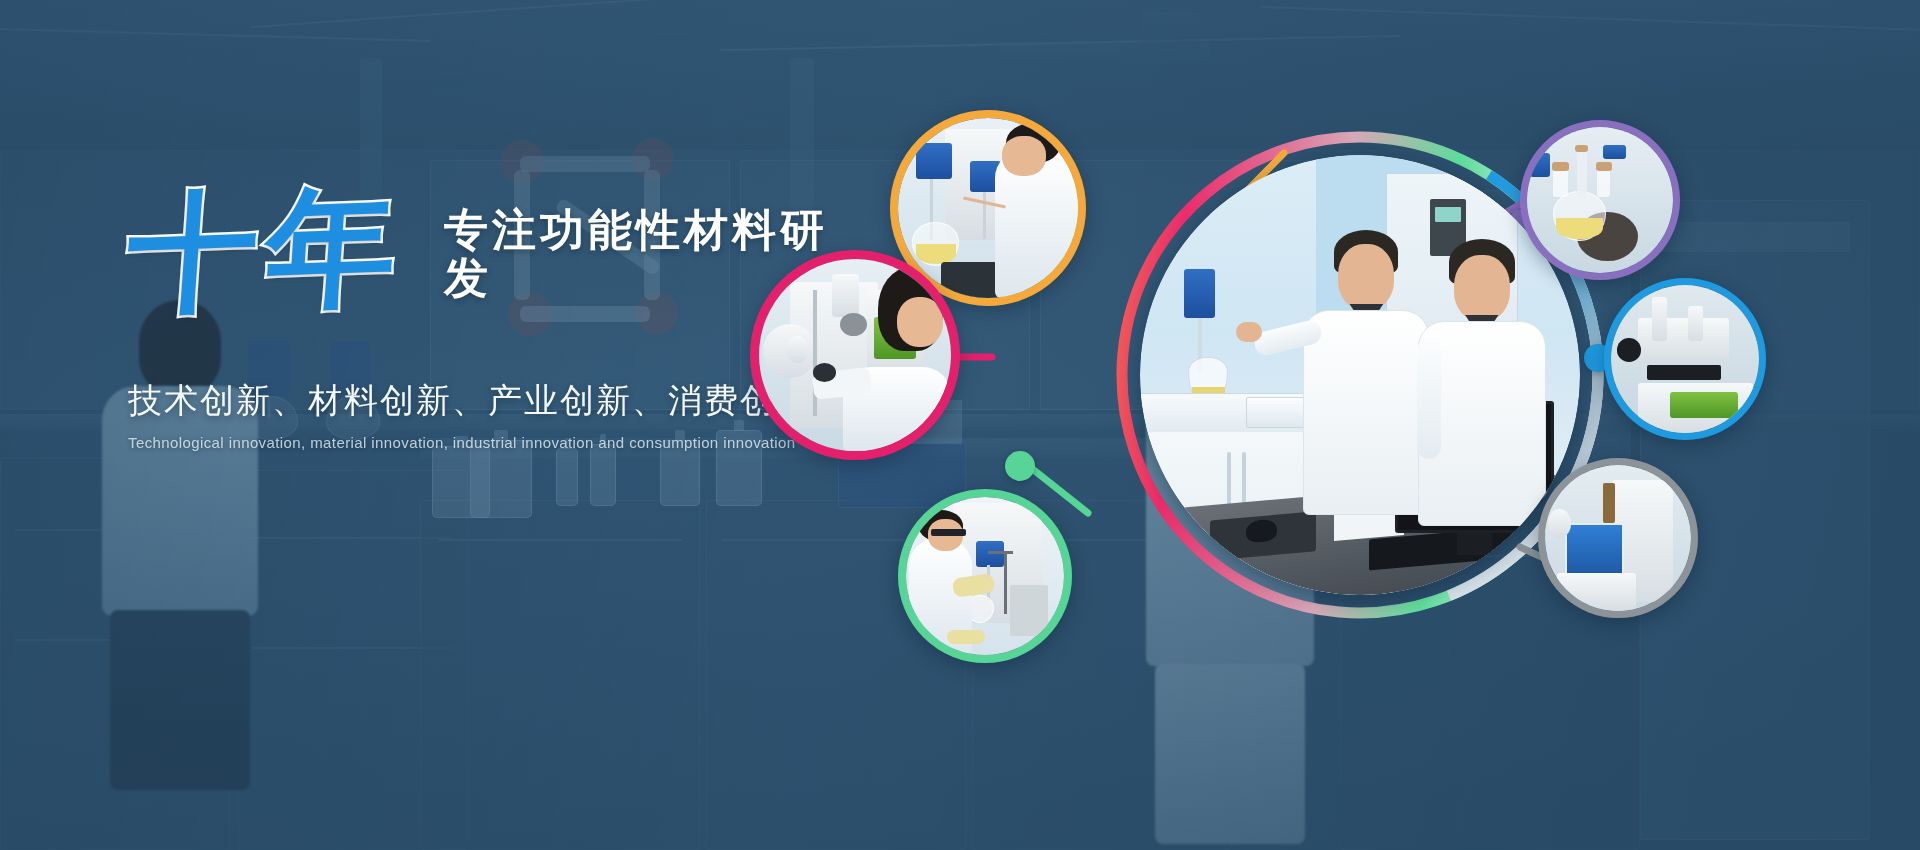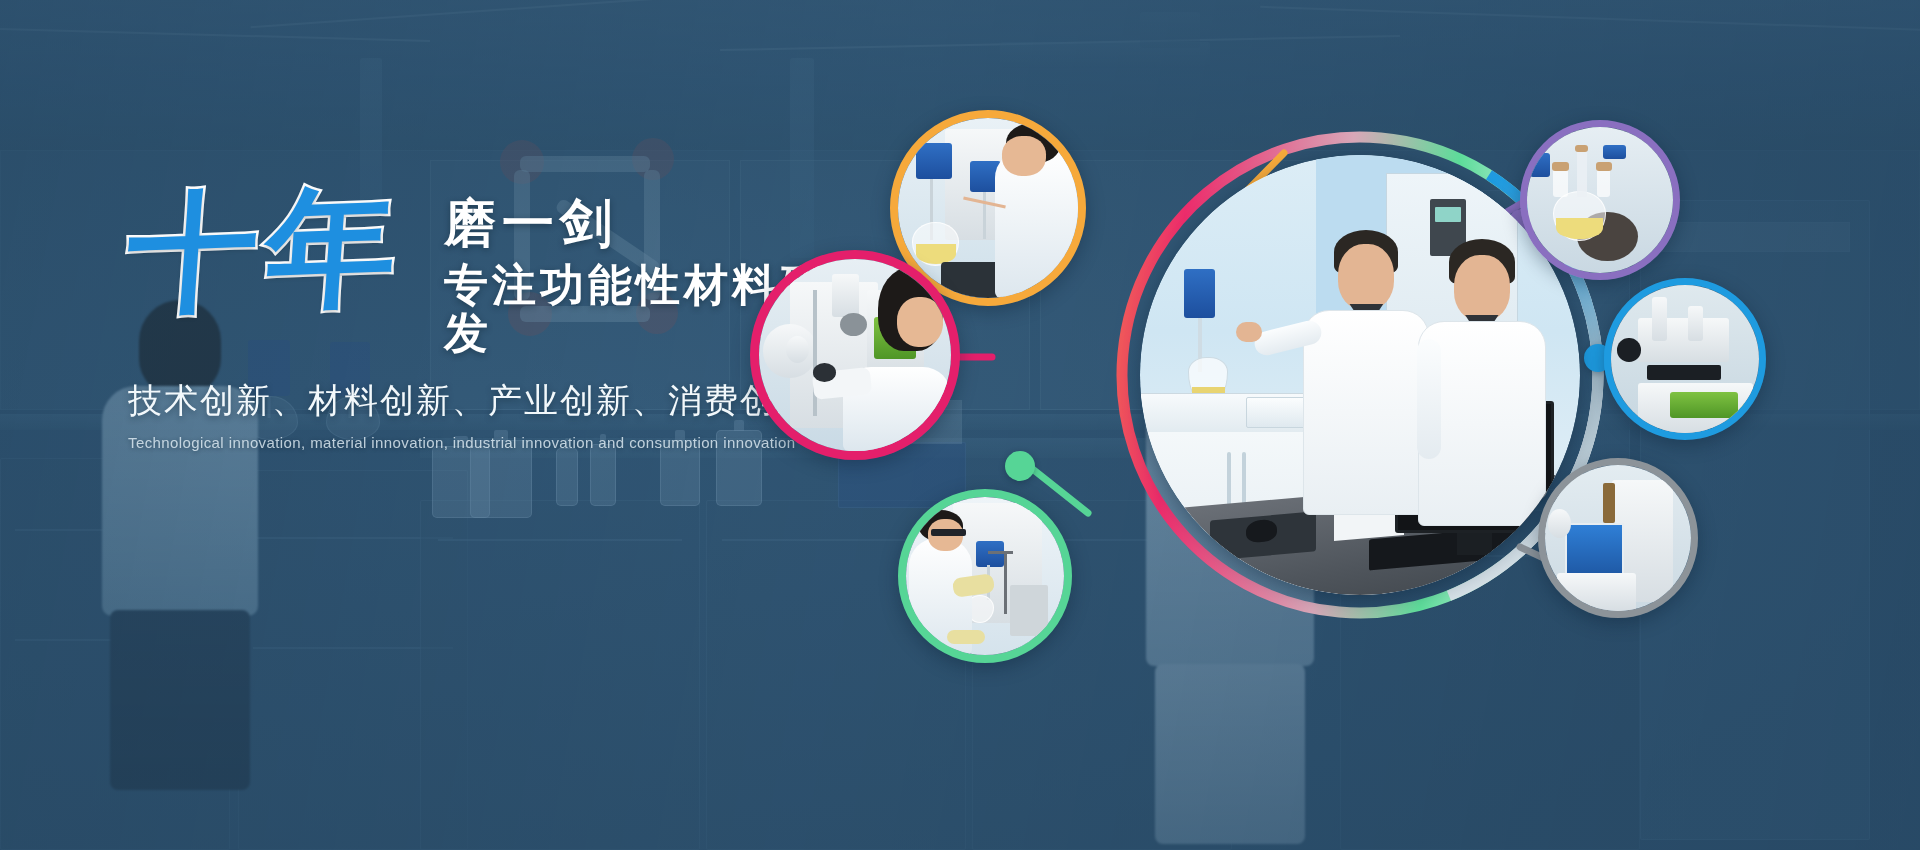--- a/index.html
+++ b/index.html
@@ -340,21 +340,20 @@
     </div>
 
     <div class="tint"></div>
     <div class="tint2"></div>
   </div>
 
   <div class="textblock">
     <div class="headline">
       <div class="brush">十年</div>
       <div class="h-right">
-        <div class="h-line1">磨一剑</div>
         <div class="h-line2">专注功能性材料研发</div>
       </div>
     </div>
     <div class="sub-cn">技术创新、材料创新、产业创新、消费创新</div>
     <div class="sub-en">Technological innovation, material innovation, industrial innovation and consumption innovation</div>
   </div>
 
   <div class="diagram">
 
     <svg width="1060" height="560" viewBox="0 0 1060 560">

